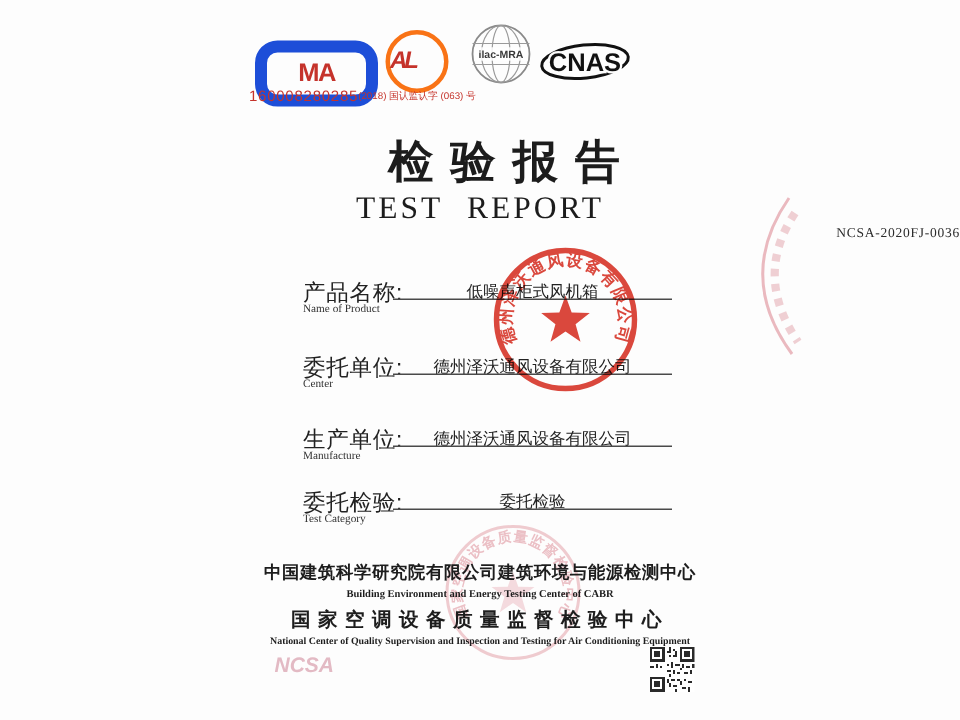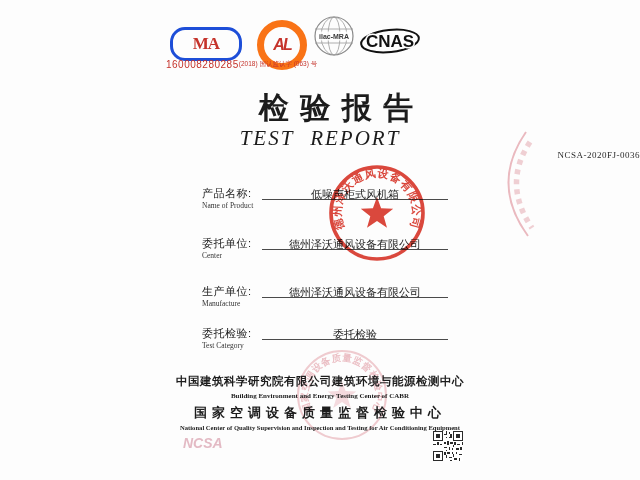--- a/index.html
+++ b/index.html
@@ -2,45 +2,45 @@
 <html><head>
 <meta charset="utf-8">
 <style>
   html,body{margin:0;padding:0;background:#e9e9e9;}
   .page{position:relative;width:640px;height:480px;background:#fdfdfd;overflow:hidden;
         font-family:"Liberation Sans",sans-serif;color:#2b2b2b;}
 
   
   .logo-row{position:absolute;left:0;top:0;width:640px;height:80px;}
   .cma{position:absolute;left:170px;top:27px;width:66px;height:28px;
-       border:3px solid #1d4ed8;border-radius:15px;display:flex;align-items:center;justify-content:center;font-family:Liberation Serif, serif;}
+       border:8px solid #1d4ed8;border-radius:15px;display:flex;align-items:center;justify-content:center;}
   .cma span{color:#c5332b;font-weight:bold;font-size:17px;letter-spacing:-1px;}
   .cma-number{position:absolute;left:166px;top:59px;width:80px;text-align:left;
        color:#c5332b;font-size:10px;letter-spacing:.5px;}
-  .cal{position:absolute;left:257px;top:20px;width:36px;height:36px;border:7px solid #f97316;
-       border-radius:50%;display:flex;align-items:center;justify-content:center;}
+  .cal{position:absolute;left:257px;top:20px;width:36px;height:36px;border:3px solid #f97316;
+       border-radius:50%;display:flex;align-items:center;}
   .cal span{color:#c5332b;font-weight:bold;font-size:16px;letter-spacing:-2px;font-style:italic;}
   .cal-caption{position:absolute;left:232px;top:60px;width:92px;text-align:center;
        color:#c5332b;font-size:6.5px;white-space:nowrap;}
   .ilac{position:absolute;left:314px;top:16px;width:40px;height:40px;}
   .cnas{position:absolute;left:359px;top:26px;width:62px;height:30px;}
   .accred{position:absolute;left:425px;top:17px;font-size:7.5px;line-height:1.3;color:#222;}
   .accred .b{font-weight:bold;}
 
   
   .title-zh{position:absolute;left:0;top:88px;width:640px;text-align:center;
        font-family:"Liberation Serif",serif;font-size:30px;font-weight:bold;letter-spacing:2px;color:#1c1c1c;padding-left:17px;}
   .title-en{position:absolute;left:0;top:126px;width:640px;text-align:center;
-       font-family:"Liberation Serif",serif;font-size:21px;letter-spacing:2px;word-spacing:9px;color:#1c1c1c;font-style:italic;}
+       font-family:"Liberation Serif",serif;font-size:21px;letter-spacing:2px;word-spacing:9px;color:#1c1c1c;}
   .report-no{position:absolute;left:0;top:150px;width:640px;text-align:right;
        font-family:"Liberation Serif",serif;font-size:9px;letter-spacing:.5px;color:#2b2b2b;}
 
   
   .field{position:absolute;left:0;width:640px;height:40px;}
-  .f-zh{position:absolute;left:202px;top:0;font-size:11px;letter-spacing:.5px;color:#222;}
+  .f-zh{position:absolute;left:202px;top:0;font-size:15px;letter-spacing:.5px;color:#222;}
   .f-en{position:absolute;left:202px;top:15px;font-size:7.5px;font-family:"Liberation Serif",serif;color:#333;}
   .f-line{position:absolute;left:262px;top:13px;width:186px;border-bottom:1px solid #4a4a4a;}
   .f-val{position:absolute;left:262px;top:1px;width:186px;text-align:center;font-size:11px;color:#222;}
 
   
   .seal-main{position:absolute;left:327px;top:163px;width:100px;height:100px;z-index:6;
        mix-blend-mode:multiply;opacity:.92;}
   .seal-center{position:absolute;left:294px;top:347px;width:96px;height:96px;z-index:1;opacity:.55;}
   .seal-edge{position:absolute;left:488px;top:126px;width:56px;height:116px;z-index:4;opacity:.75;}
 

